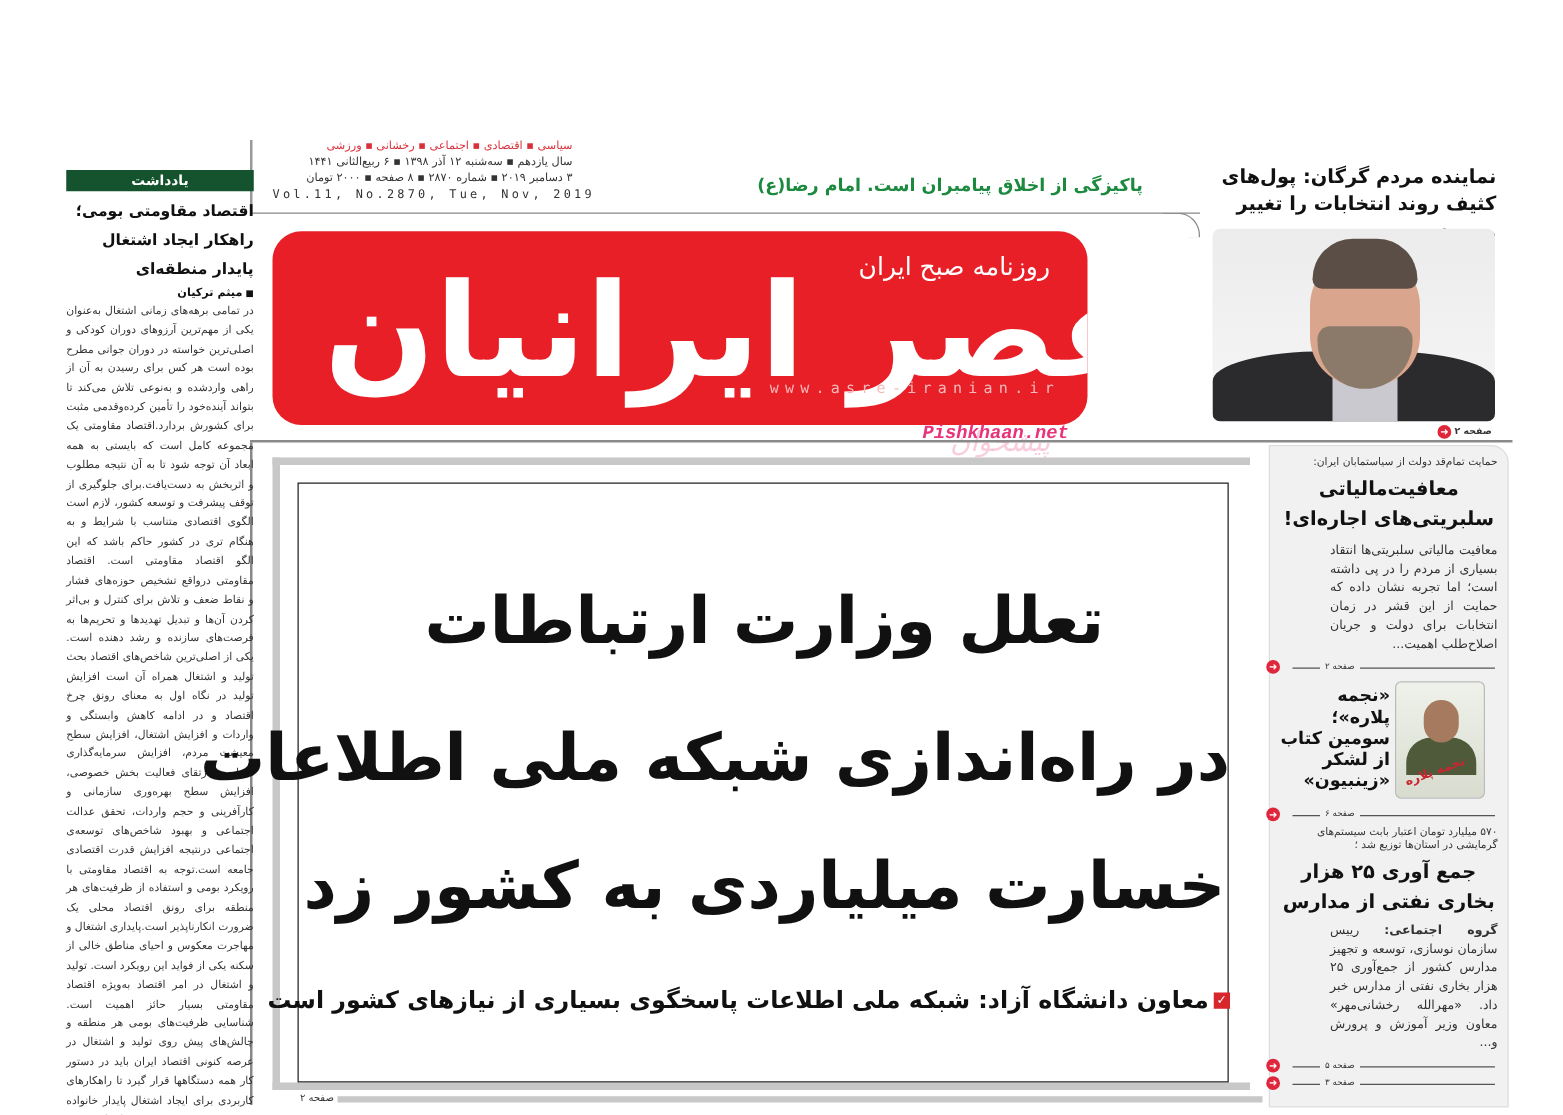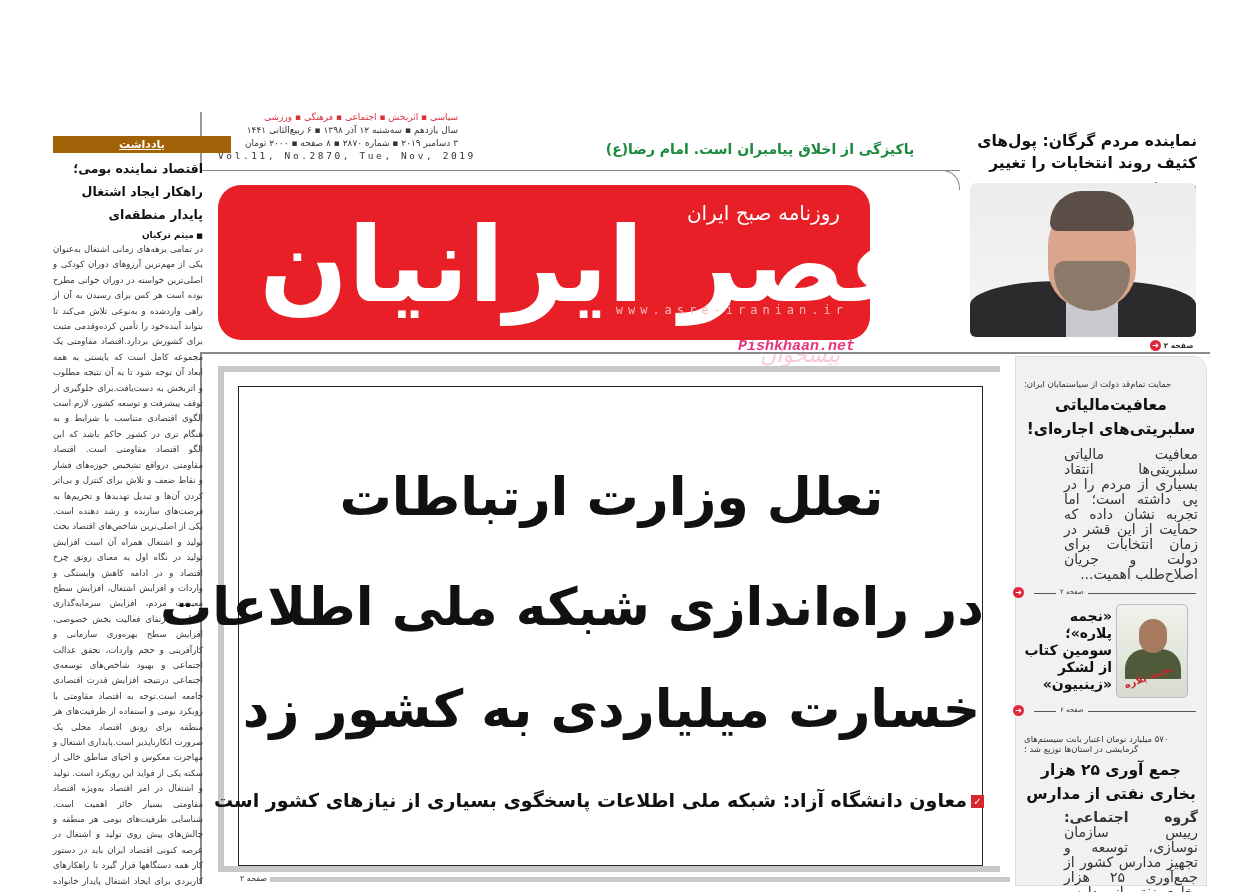--- a/index.html
+++ b/index.html
@@ -24,21 +24,21 @@
   .logo-sub { right: 30px; top: 16px; font-size: 20px; color: #fff; direction: rtl; }
   .logo-name { left: 20px; top: 20px; width: 680px; font-size: 104px; line-height: 120px; font-weight: bold; color: #ffffff; direction: rtl; text-align: right; letter-spacing: -6px; }
   .logo-url { right: 22px; top: 118px; font-size: 12px; color: #f6b9bb; letter-spacing: 5px; font-family: "DejaVu Sans Mono", monospace; }
   .watermark { left: 738px; top: 338px; font-size: 15px; font-weight: bold; font-style: italic; color: #e8337b; font-family: Liberation Mono, monospace; }
   .watermark-fa { left: 760px; top: 296px; font-size: 22px; color: rgba(232,51,123,0.25); font-style: italic; margin-top: 46px; }
   .mid-rule { left: 200px; top: 352px; width: 1010px; height: 2px; background: #8a8a8a; }
   .mid-rule2 { left: 200px; top: 354px; width: 2px; height: 530px; background: #888; }
 
   
   .col-left { left: 53px; top: 136px; width: 150px; }
-  .note-tag { width: 178px; height: 17px; background: #a16207; color: #fff; font-size: 11px; font-weight: bold; direction: rtl; text-align: center; line-height: 17px; text-decoration: underline; }
+  .note-tag { width: 150px; height: 17px; background: #14532d; color: #fff; font-size: 11px; font-weight: bold; direction: rtl; text-align: center; line-height: 17px; }
   .note-title { margin-top: 4px; font-size: 12.5px; font-weight: bold; line-height: 23px; direction: rtl; text-align: right; }
   .note-author { margin-top: 4px; font-size: 9px; font-weight: bold; direction: rtl; text-align: right; }
   .note-author::before { content: "■ "; font-size: 7px; }
   .note-body { margin-top: 2px; font-size: 8.6px; line-height: 15.4px; color: #333; direction: rtl; text-align: justify; }
 
   
   .main-frame { left: 218px; top: 366px; width: 782px; height: 506px; border: 6px solid #c8c8c8; border-right: none; }
   .main-box { left: 238px; top: 386px; width: 745px; height: 480px; border: 1px solid #222; background: #fff; }
   .kicker { left: 0; top: 18px; width: 745px; font-size: 21px; font-weight: bold; direction: rtl; text-align: center; white-space: nowrap; }
   .hl { left: 0; width: 745px; font-weight: bold; direction: rtl; text-align: center; white-space: nowrap; letter-spacing: -2px; }
@@ -56,59 +56,59 @@
   .r-photo .face { position: absolute; left: 78px; top: 18px; width: 88px; height: 108px; border-radius: 44px 44px 40px 40px; background: #d9a58c; }
   .r-photo .hair { position: absolute; left: 80px; top: 8px; width: 84px; height: 40px; border-radius: 42px 42px 10px 10px; background: #5a4e46; }
   .r-photo .beard { position: absolute; left: 84px; top: 78px; width: 76px; height: 50px; border-radius: 10px 10px 38px 38px; background: #8b7a6a; }
   .r-photo .suit { position: absolute; left: 0; top: 98px; width: 226px; height: 60px; border-radius: 40% 40% 0 0; background: #2b2b2d; }
   .r-photo .shirt { position: absolute; left: 96px; top: 118px; width: 52px; height: 40px; background: #c9c9cf; }
   .page-ref { font-size: 7.5px; color: #333; direction: rtl; font-weight: bold; }
   .arrow-icon { display: inline-block; width: 11px; height: 11px; border-radius: 50%; background: #e0263a; color: #fff; font-size: 8px; line-height: 11px; text-align: center; vertical-align: middle; }
   .r-ref1 { left: 1150px; top: 340px; }
 
   .r-box { left: 1015px; top: 356px; width: 192px; height: 530px; background: #f1f1f1; border-top-right-radius: 14px; border: 1px solid #ddd; }
-  .r-kicker { font-size: 8.5px; color: #333; direction: rtl; text-align: left; margin-top: 14px; }
+  .r-kicker { font-size: 8.5px; color: #333; direction: rtl; text-align: right; }
   .r-head { font-size: 15.5px; font-weight: bold; direction: rtl; text-align: center; line-height: 24px; }
-  .r-body { font-size: 14px; color: #333; direction: rtl; text-align: justify; line-height: 15px; margin-left: 40px; }
+  .r-body { font-size: 10px; color: #333; direction: rtl; text-align: justify; line-height: 15px; margin-left: 40px; }
   .divider { height: 10px; position: relative; }
   .divider .line { position: absolute; left: 18px; right: 10px; top: 5px; height: 1px; background: #555; }
   .divider .lab { position: absolute; left: 40px; top: 0; font-size: 7px; background: #f1f1f1; padding: 0 4px; color: #333; }
   .divider .arr { position: absolute; left: -3px; top: -1px; }
   .book-card { position: relative; height: 108px; }
   .book-img { position: absolute; left: 100px; top: 6px; width: 72px; height: 94px; border-radius: 5px; background: linear-gradient(#eef2ea, #d8dccf); border: 1px solid #bbb; overflow: hidden; }
   .book-img .p-head { position: absolute; left: 22px; top: 14px; width: 28px; height: 34px; border-radius: 14px; background: #a57a5e; }
   .book-img .p-body { position: absolute; left: 8px; top: 44px; width: 56px; height: 30px; border-radius: 20px 20px 0 0; background: #4e5a3a; }
   .book-img .p-title { position: absolute; left: 6px; top: 66px; font-size: 10px; font-weight: bold; color: #c82630; transform: rotate(-20deg); }
   .book-title { position: absolute; left: 4px; top: 10px; width: 92px; font-size: 14px; font-weight: bold; line-height: 17px; direction: rtl; text-align: right; }
 </style>
 </head>
 <body>
 
 <div class="abs left-top-rule"></div>
-<div class="abs sections">سیاسی ▪ اثربخش ▪ اجتماعی ▪ فرهنگی ▪ ورزشی</div>
+<div class="abs sections">سیاسی ▪ اقتصادی ▪ اجتماعی ▪ رخشانی ▪ ورزشی</div>
 <div class="abs meta-line" style="top:125px">سال یازدهم ▪ سه‌شنبه ۱۲ آذر ۱۳۹۸ ▪ ۶ ربیع‌الثانی ۱۴۴۱</div>
 <div class="abs meta-line" style="top:138px">۳ دسامبر ۲۰۱۹ ▪ شماره ۲۸۷۰ ▪ ۸ صفحه ▪ ۲۰۰۰ تومان</div>
 <div class="abs vol-line">Vol.11, No.2870, Tue, Nov, 2019</div>
 <div class="abs quote">پاکیزگی از اخلاق پیامبران است. امام رضا(ع)</div>
 <div class="abs header-rule"></div>
 <div class="abs header-rule-curve"></div>
 
 <div class="abs logo">
   <div class="abs logo-sub">روزنامه صبح ایران</div>
   <div class="abs logo-name">عصر ایرانیان</div>
   <div class="abs logo-url">www.asre-iranian.ir</div>
 </div>
 <div class="abs watermark-fa">پیشخوان</div>
 <div class="abs watermark">Pishkhaan.net</div>
 <div class="abs mid-rule"></div>
 <div class="abs mid-rule2"></div>
 
 <div class="abs col-left">
   <div class="note-tag">یادداشت</div>
-  <div class="note-title">اقتصاد نماینده بومی؛ راهکار ایجاد اشتغال پایدار منطقه‌ای</div>
+  <div class="note-title">اقتصاد مقاومتی بومی؛ راهکار ایجاد اشتغال پایدار منطقه‌ای</div>
   <div class="note-author">میثم ترکیان</div>
   <div class="note-body">در تمامی برهه‌های زمانی اشتغال به‌عنوان یکی از مهم‌ترین آرزوهای دوران کودکی و اصلی‌ترین خواسته در دوران جوانی مطرح بوده است هر کس برای رسیدن به آن از راهی واردشده و به‌نوعی تلاش می‌کند تا بتواند آینده‌خود را تأمین کرده‌وقدمی مثبت برای کشورش بردارد.اقتصاد مقاومتی یک مجموعه کامل است که بایستی به همه ابعاد آن توجه شود تا به آن نتیجه مطلوب و اثربخش به دست‌یافت.برای جلوگیری از توقف پیشرفت و توسعه کشور، لازم است الگوی اقتصادی متناسب با شرایط و به هنگام تری در کشور حاکم باشد که این الگو اقتصاد مقاومتی است. اقتصاد مقاومتی درواقع تشخیص حوزه‌های فشار و نقاط ضعف و تلاش برای کنترل و بی‌اثر کردن آن‌ها و تبدیل تهدیدها و تحریم‌ها به فرصت‌های سازنده و رشد دهنده است. یکی از اصلی‌ترین شاخص‌های اقتصاد بحث تولید و اشتغال همراه آن است افزایش تولید در نگاه اول به معنای رونق چرخ اقتصاد و در ادامه کاهش وابستگی و واردات و افزایش اشتغال، افزایش سطح معیشت مردم، افزایش سرمایه‌گذاری داخلی و ارتقای فعالیت بخش خصوصی، افزایش سطح بهره‌وری سازمانی و کارآفرینی و حجم واردات، تحقق عدالت اجتماعی و بهبود شاخص‌های توسعه‌ی اجتماعی درنتیجه افزایش قدرت اقتصادی جامعه است.توجه به اقتصاد مقاومتی با رویکرد بومی و استفاده از ظرفیت‌های هر منطقه برای رونق اقتصاد محلی یک ضرورت انکارناپذیر است.پایداری اشتغال و مهاجرت معکوس و احیای مناطق خالی از سکنه یکی از فواید این رویکرد است. تولید و اشتغال در امر اقتصاد به‌ویژه اقتصاد مقاومتی بسیار حائز اهمیت است. شناسایی ظرفیت‌های بومی هر منطقه و چالش‌های پیش روی تولید و اشتغال در عرصه کنونی اقتصاد ایران باید در دستور کار همه دستگاهها قرار گیرد تا راهکارهای کاربردی برای ایجاد اشتغال پایدار خانواده محور و بومی محور و در راستای تحقق اقتصادمقاومتی شناسایی شود.</div>
 </div>
 
 <div class="abs main-frame"></div>
 <div class="abs main-box">
   <div class="abs hl hl2">در راه‌اندازی شبکه ملی اطلاعات</div>
   <div class="abs hl hl1">تعلل وزارت ارتباطات</div>
   <div class="abs hl hl3">خسارت میلیاردی به کشور زد</div>
   <div class="abs subline">

